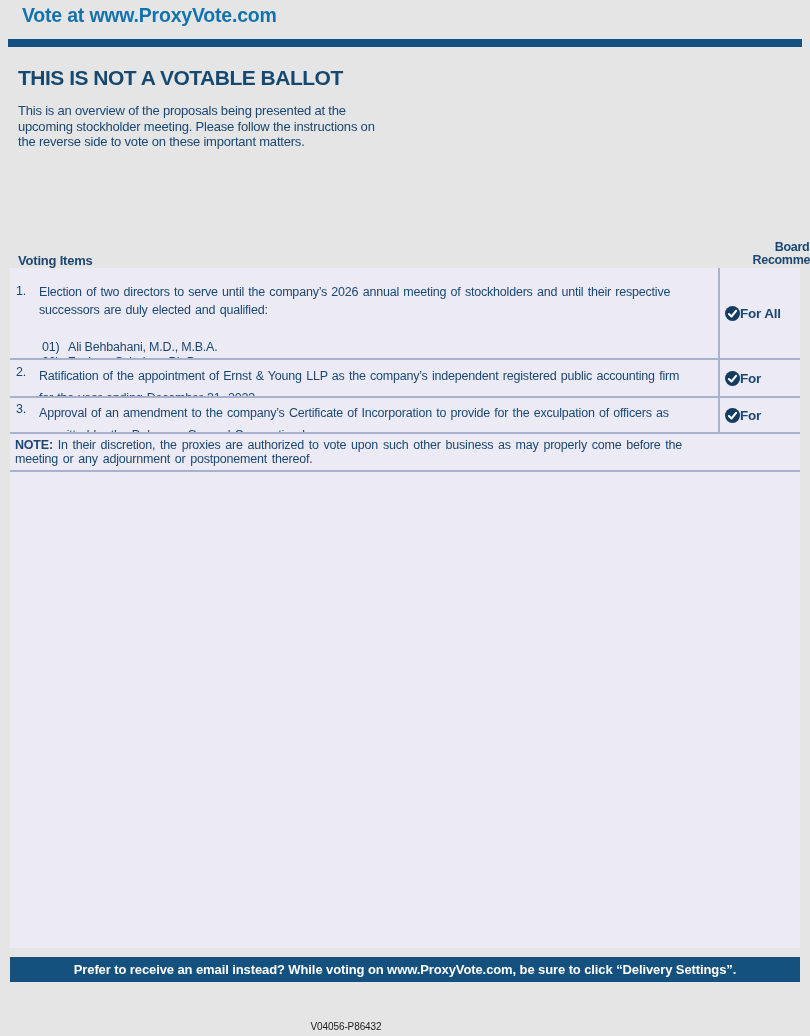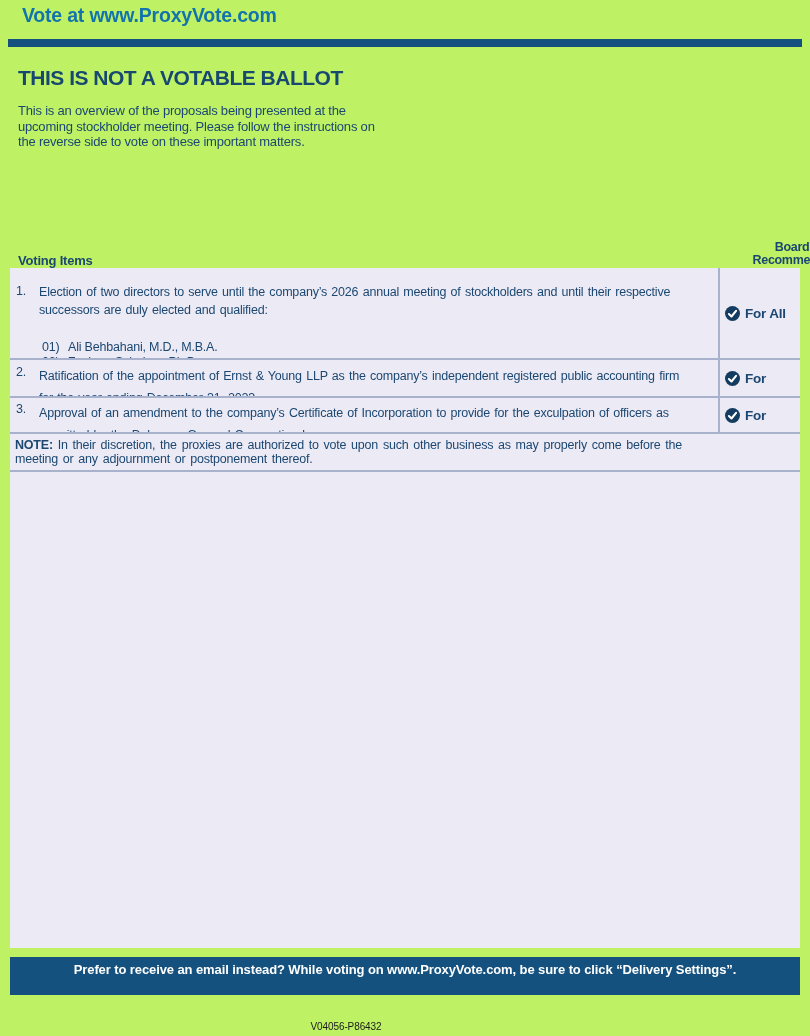--- a/index.html
+++ b/index.html
@@ -8,21 +8,21 @@
     --title-blue:#1273ad;
     --bar-navy:#14517e;
     --table-bg:#ecebf5;
     --line:#a9b2cd;
     --check-navy:#133c60;
     --code-color:#1a1a1a;
   }
   *{margin:0;padding:0;box-sizing:border-box;}
   html,body{background:#ffffff;}
   body{font-family:"Liberation Sans", sans-serif;}
-  .page{position:relative;width:810px;height:1036px;background:#bef264;overflow:hidden;}
+  .page{position:relative;width:810px;height:1036px;background:#e5e5e5;overflow:hidden;}
 
   .header-title{position:absolute;left:22px;top:4px;font-size:19.5px;font-weight:bold;
     color:var(--title-blue);letter-spacing:-0.2px;}
   .top-rule{position:absolute;left:8px;top:39px;width:794px;height:8px;background:var(--bar-navy);}
 
   .notice-heading{position:absolute;left:18px;top:66px;font-size:21px;font-weight:bold;
     color:var(--heading-navy);letter-spacing:-0.5px;}
   .notice-body{position:absolute;left:18px;top:103px;width:400px;font-size:13px;
     color:var(--navy);line-height:15.5px;white-space:pre-line;letter-spacing:-0.2px;}
 
@@ -30,21 +30,21 @@
     color:var(--navy);letter-spacing:-0.2px;}
   .col-header-right{position:absolute;left:718px;top:241px;width:82px;text-align:center;
     font-size:12.5px;font-weight:bold;color:var(--navy);line-height:13px;white-space:pre-line;
     letter-spacing:-0.3px;margin-left:33px;}
 
   .table{position:absolute;left:10px;top:268px;width:790px;height:680px;
     background:var(--table-bg);display:flex;flex-direction:column;color:var(--navy);}
   .row{display:flex;border-bottom:2px solid var(--line);}
   .cell-main{flex:1;overflow:hidden;}
   .cell-rec{width:82px;border-left:2px solid var(--line);display:flex;align-items:center;
-    padding-left:5px;gap:5px;}
+    padding-left:5px;}
   .rec-label{font-size:13.5px;font-weight:bold;color:var(--navy);letter-spacing:-0.2px;}
   .check{width:15px;height:15px;display:inline-flex;flex:none;}
 
   .row1{height:92px;}
   .row1 .cell-main{padding-top:16px;}
   .row2{height:38px;}
   .row2 .cell-main{padding-top:5px;}
   .row3{height:36px;}
   .row3 .cell-main{padding-top:4px;}
 
@@ -56,21 +56,21 @@
   .nominees{margin-left:32px;margin-top:21px;font-size:12.5px;letter-spacing:-0.2px;}
   .nominee{display:flex;line-height:15px;}
   .nnum{flex:none;width:26px;}
 
   .note-row{height:38px;display:block;}
   .note-text{padding:5px 10px 0 5px;font-size:12.5px;line-height:13.5px;white-space:pre-line;
     letter-spacing:-0.2px;word-spacing:1.5px;}
   .note-label{font-weight:bold;}
   .filler{flex:1;border-bottom:none;}
 
-  .footer-bar{position:absolute;left:10px;top:957px;width:790px;height:38px;background:var(--bar-navy);
+  .footer-bar{position:absolute;left:10px;top:957px;width:790px;height:25px;background:var(--bar-navy);
     color:#ffffff;font-size:13px;font-weight:bold;text-align:center;line-height:25px;
     letter-spacing:-0.1px;}
   .doc-code{position:absolute;left:246px;top:1021px;width:200px;text-align:center;
     font-size:10px;color:var(--code-color);letter-spacing:-0.1px;}
 </style>
 </head>
 <body>
 
 <div class="page">
 

